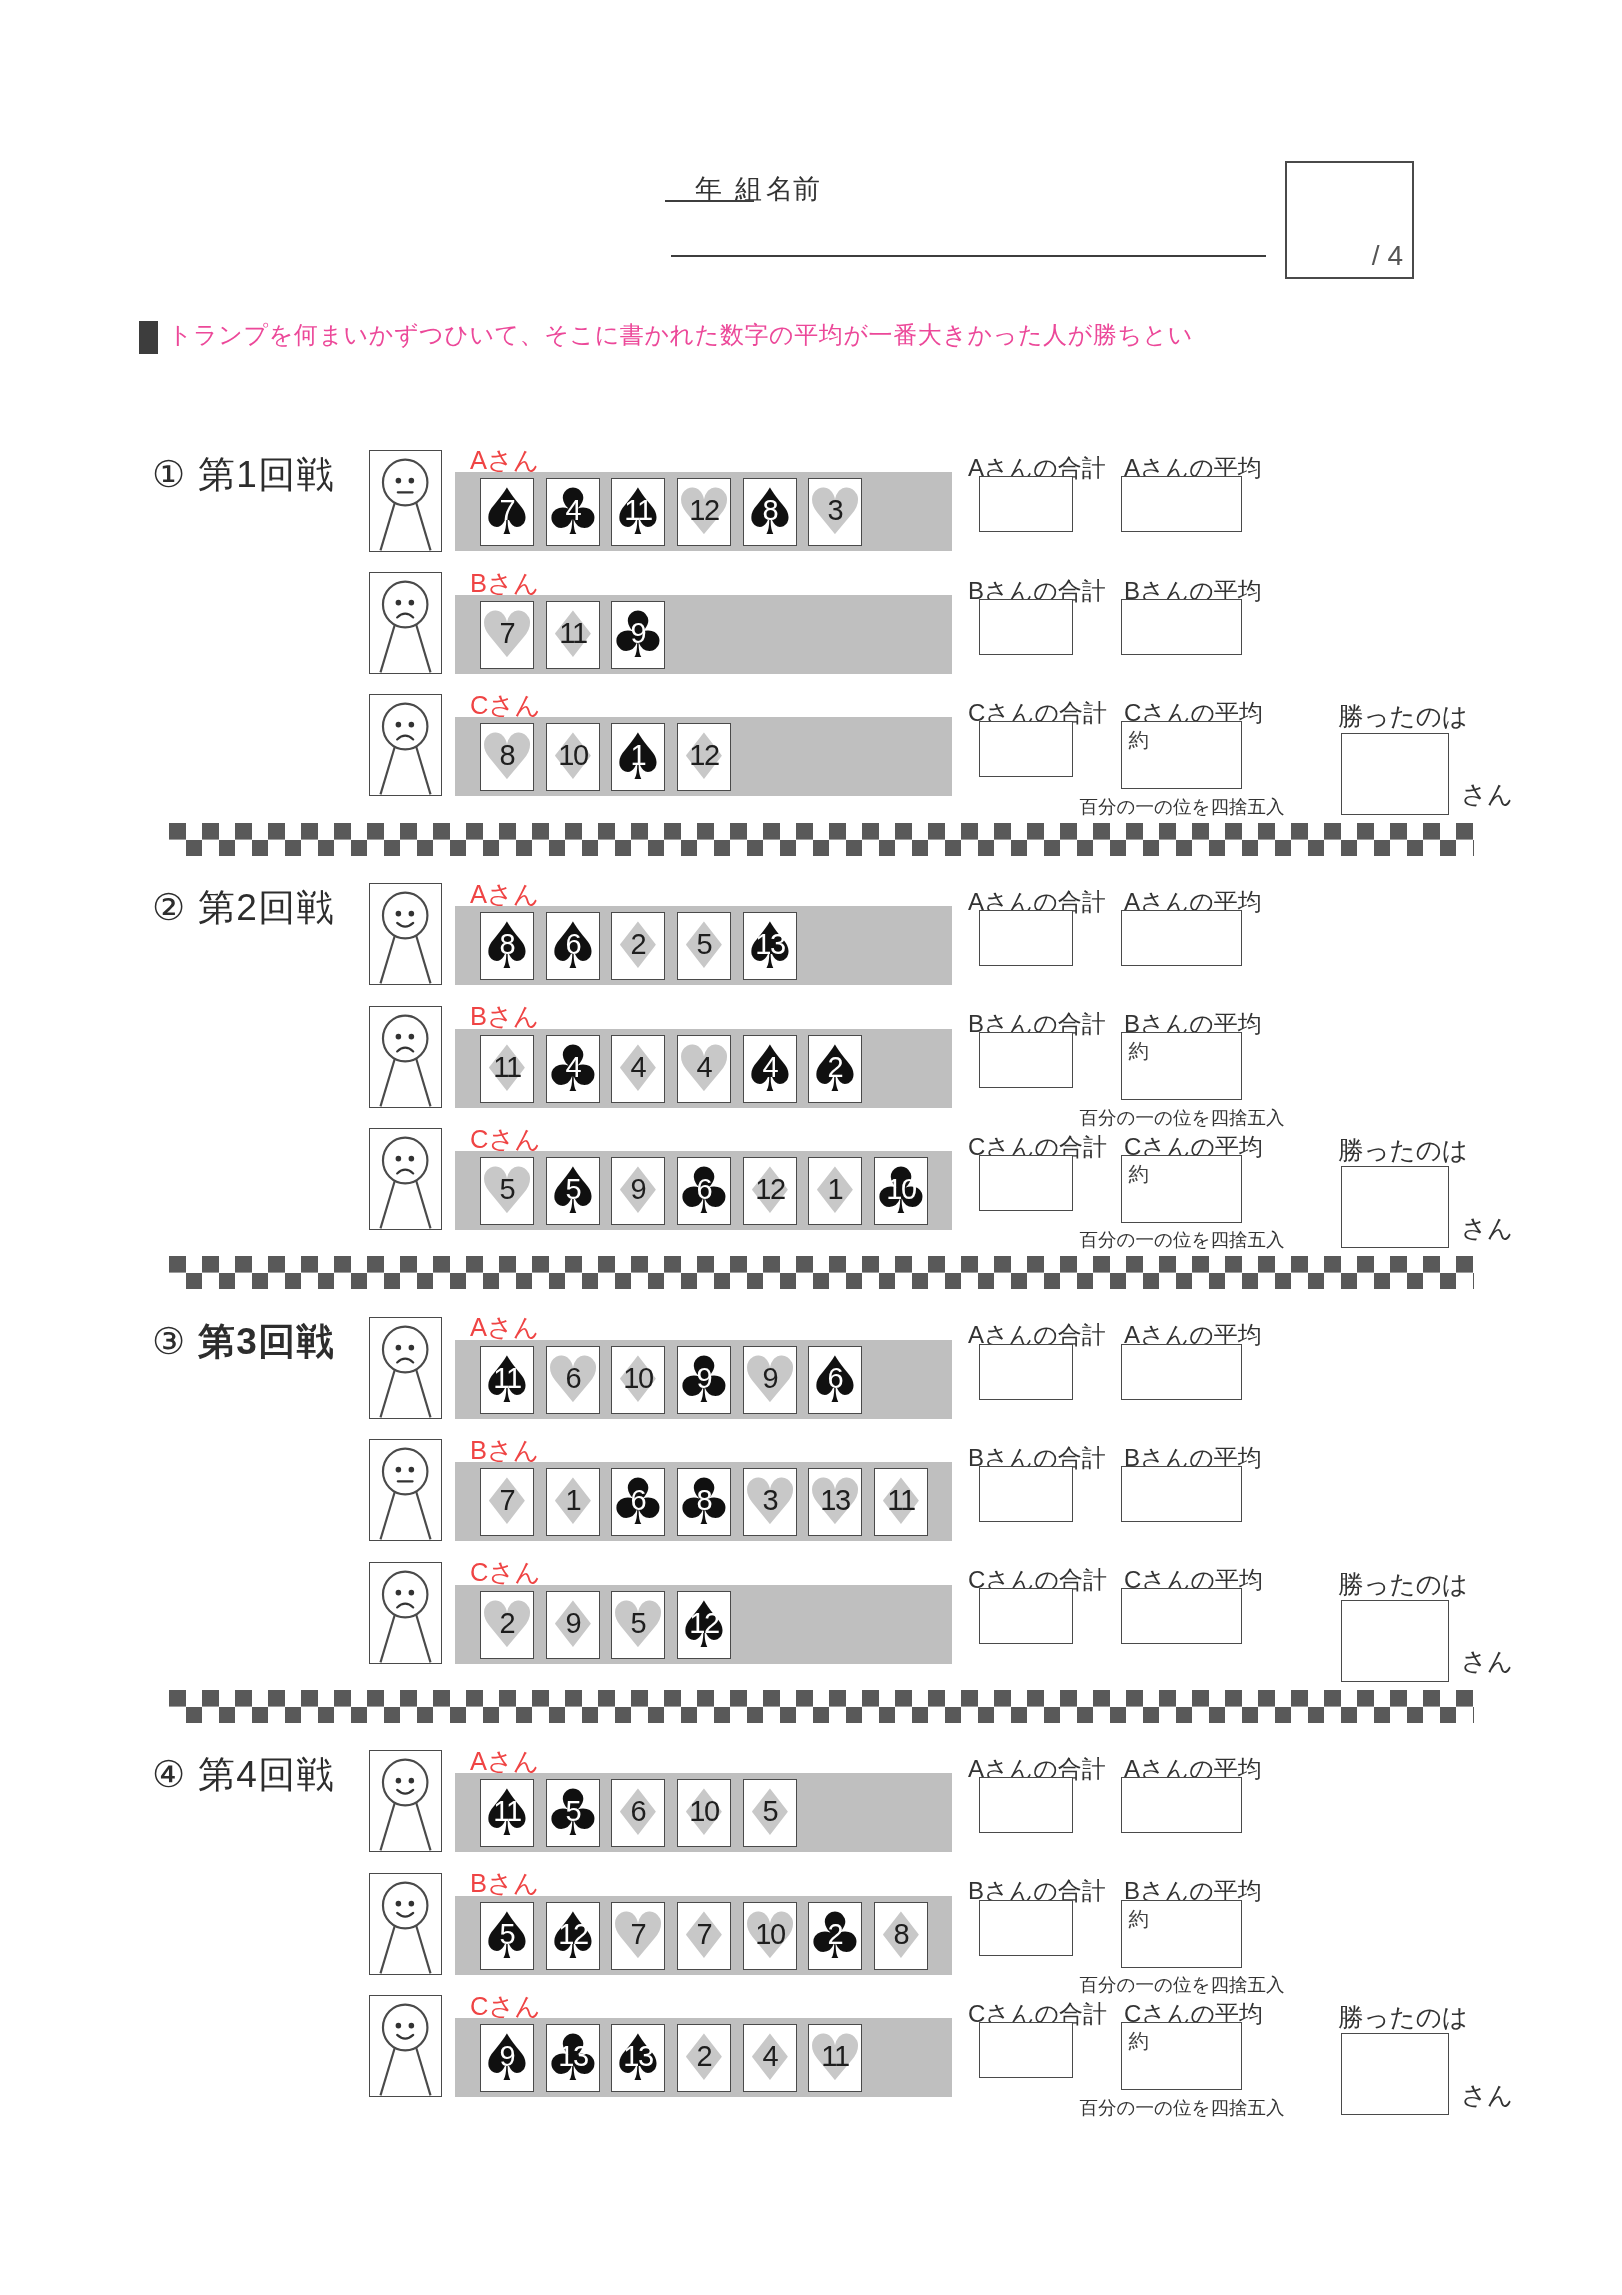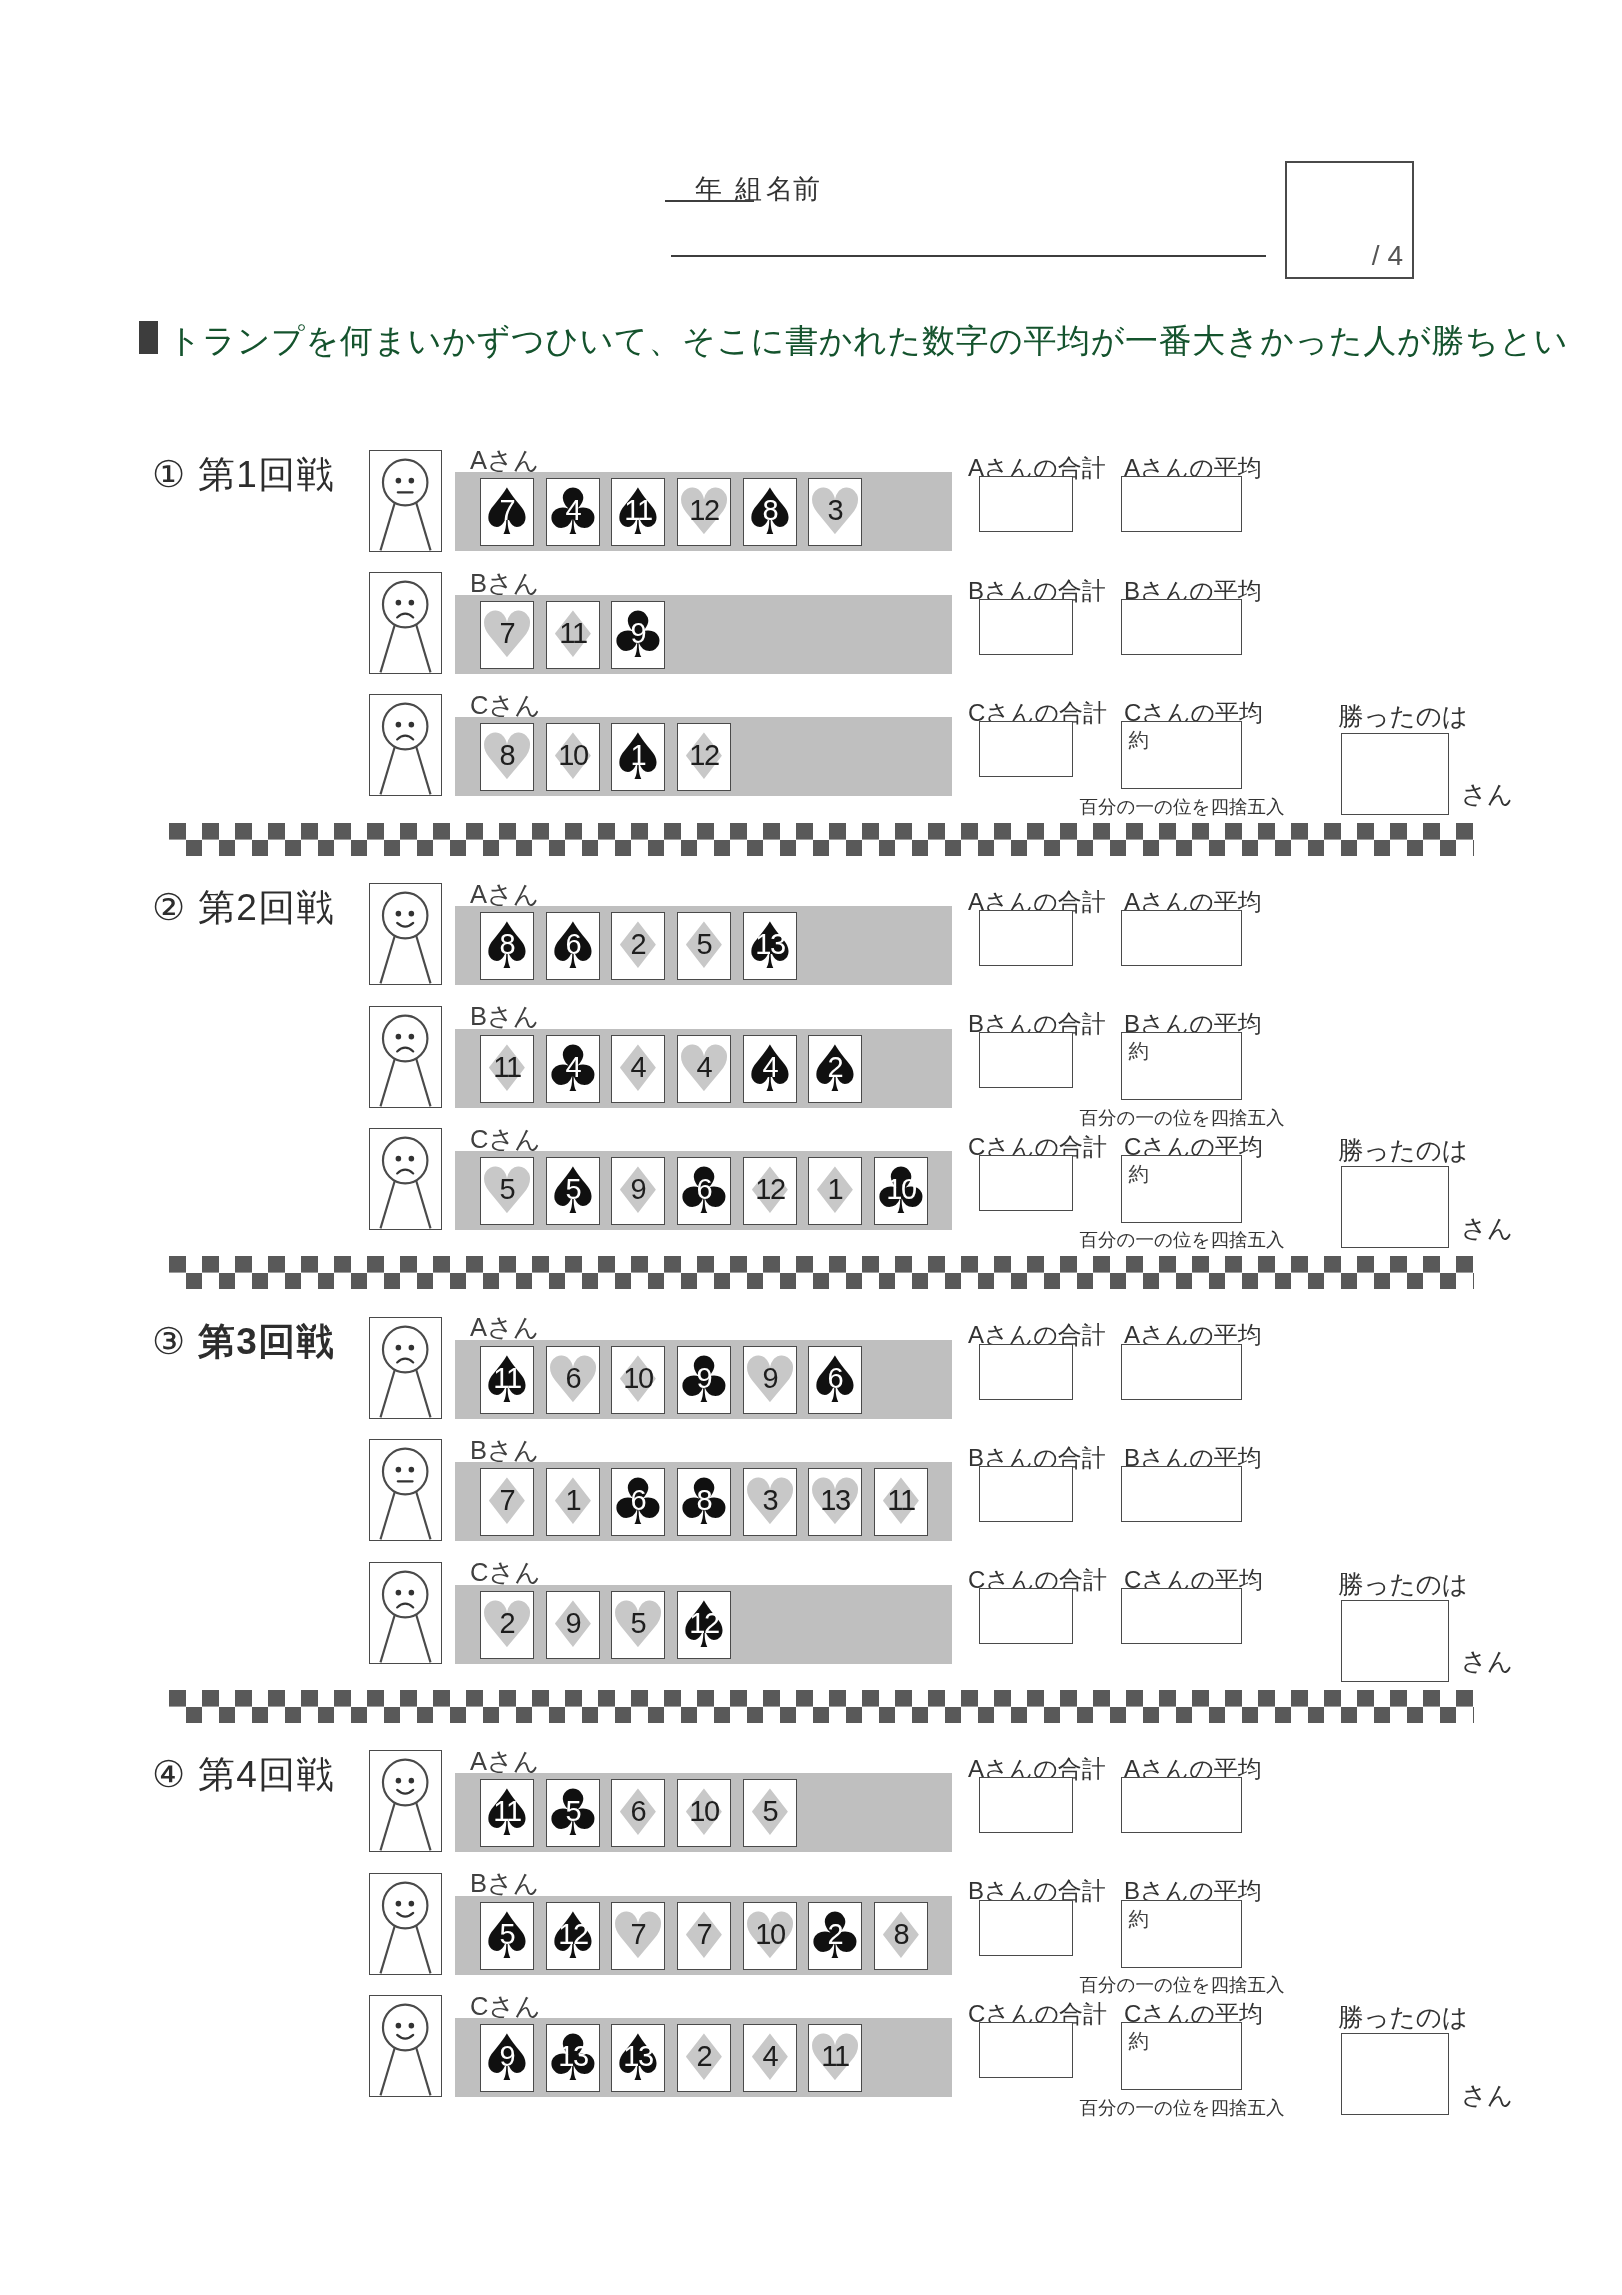--- a/index.html
+++ b/index.html
@@ -10,26 +10,26 @@
   .title-box{left:137px;top:163px;width:516px;height:115px;border:2.6px solid #3a3a3a;
     border-top-width:3.8px;border-bottom-width:3.8px;box-sizing:border-box;
     display:flex;align-items:center;justify-content:center;background:#fff;}
   .title-text{font-size:36px;letter-spacing:3.2px;color:#2d2d2d;}
   .hdr-label{font-size:27px;color:#333;}
   .short-line{left:665px;top:200px;width:89px;border-top:2.6px solid #3d3d3d;}
   .long-line{left:671px;top:255px;width:595px;border-top:2.6px solid #3d3d3d;}
   .score-box{left:1285px;top:161px;width:129px;height:118px;border:2.6px solid #4a4a4a;box-sizing:border-box;background:#fff;}
   .score-text{position:absolute;right:9px;bottom:5.1px;font-size:28px;color:#555;}
   .instr-bullet{left:139px;top:321px;width:19px;height:33px;background:#3d3d3d;}
-  .instr-line{font-size:33px;color:#14532d;letter-spacing:0.6px;white-space:nowrap;}
+  .instr-line{font-size:24px;color:#ec4899;letter-spacing:0.6px;white-space:nowrap;}
   
   .round-label{font-size:37px;letter-spacing:1.3px;white-space:nowrap;color:#2d2d2d;}
   .char-box{width:73px;height:102px;border:1.9px solid #4a4a4a;background:#fff;box-sizing:border-box;}
   .char-box svg{display:block;width:100%;height:100%;}
-  .pname{font-size:25.5px;color:#404040;white-space:nowrap;}
+  .pname{font-size:25.5px;color:#ef4444;white-space:nowrap;}
   .strip{width:497px;height:79px;background:#bfbfbf;}
   .card{position:absolute;width:54px;height:68px;background:#fff;border:1.9px solid #4a4a4a;box-sizing:border-box;}
   .card .suit{position:absolute;left:50%;top:50%;transform:translate(-50%,-50%);font-size:64px;line-height:1;
     font-family:"DejaVu Sans",sans-serif;}
   .s-black{color:#101010;}
   .s-gray{color:#c8c8c8;}
   .card .num{position:absolute;left:50%;top:47%;transform:translate(-50%,-50%);font-size:29px;letter-spacing:-1.3px;}
   .n-white{color:#fff;}
   .n-dark{color:#1e1e1e;}
   .flabel{font-size:24px;color:#333;white-space:nowrap;}

